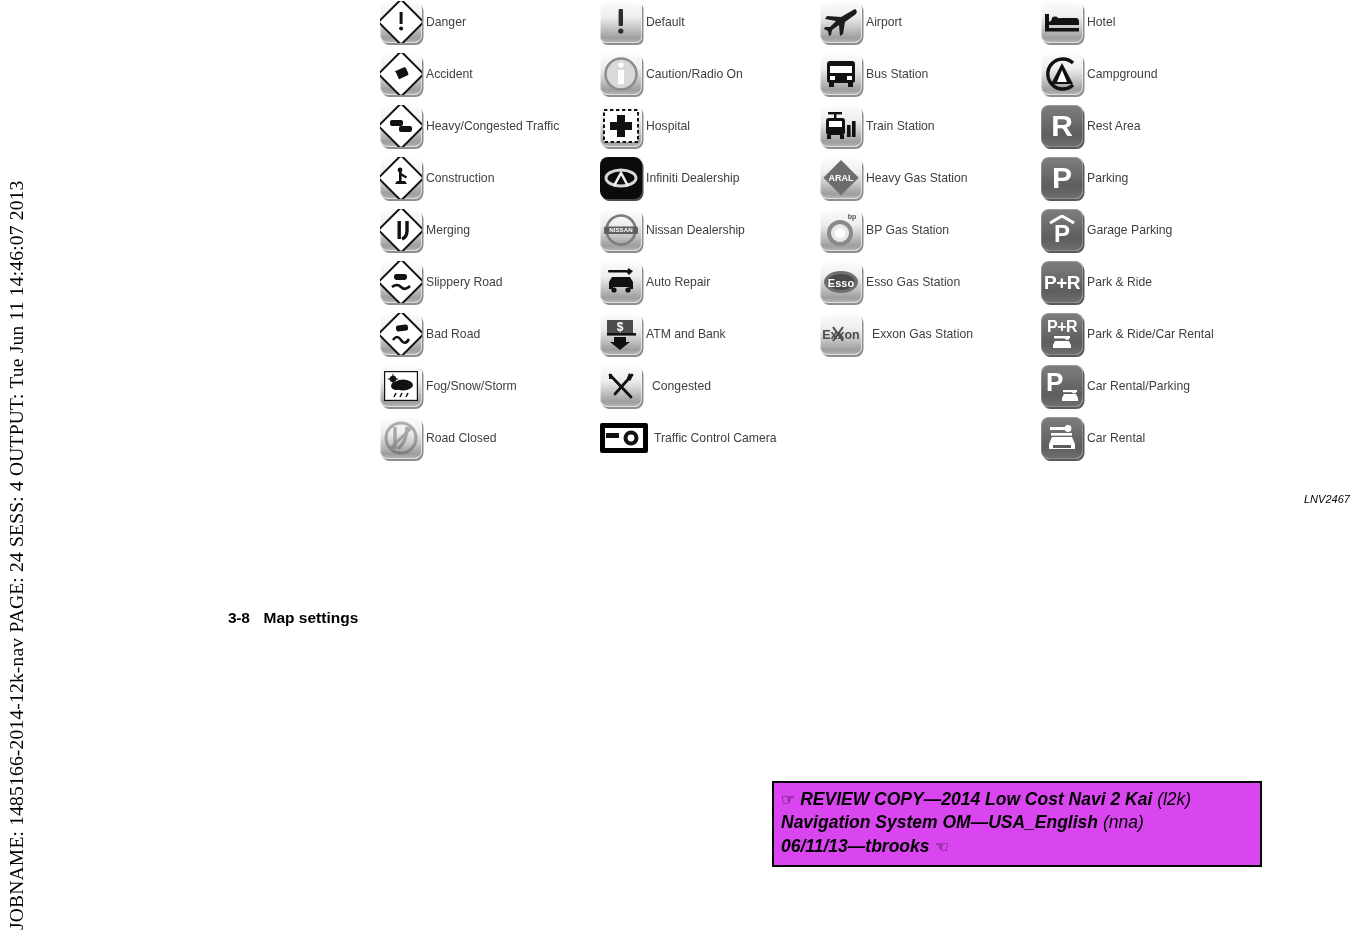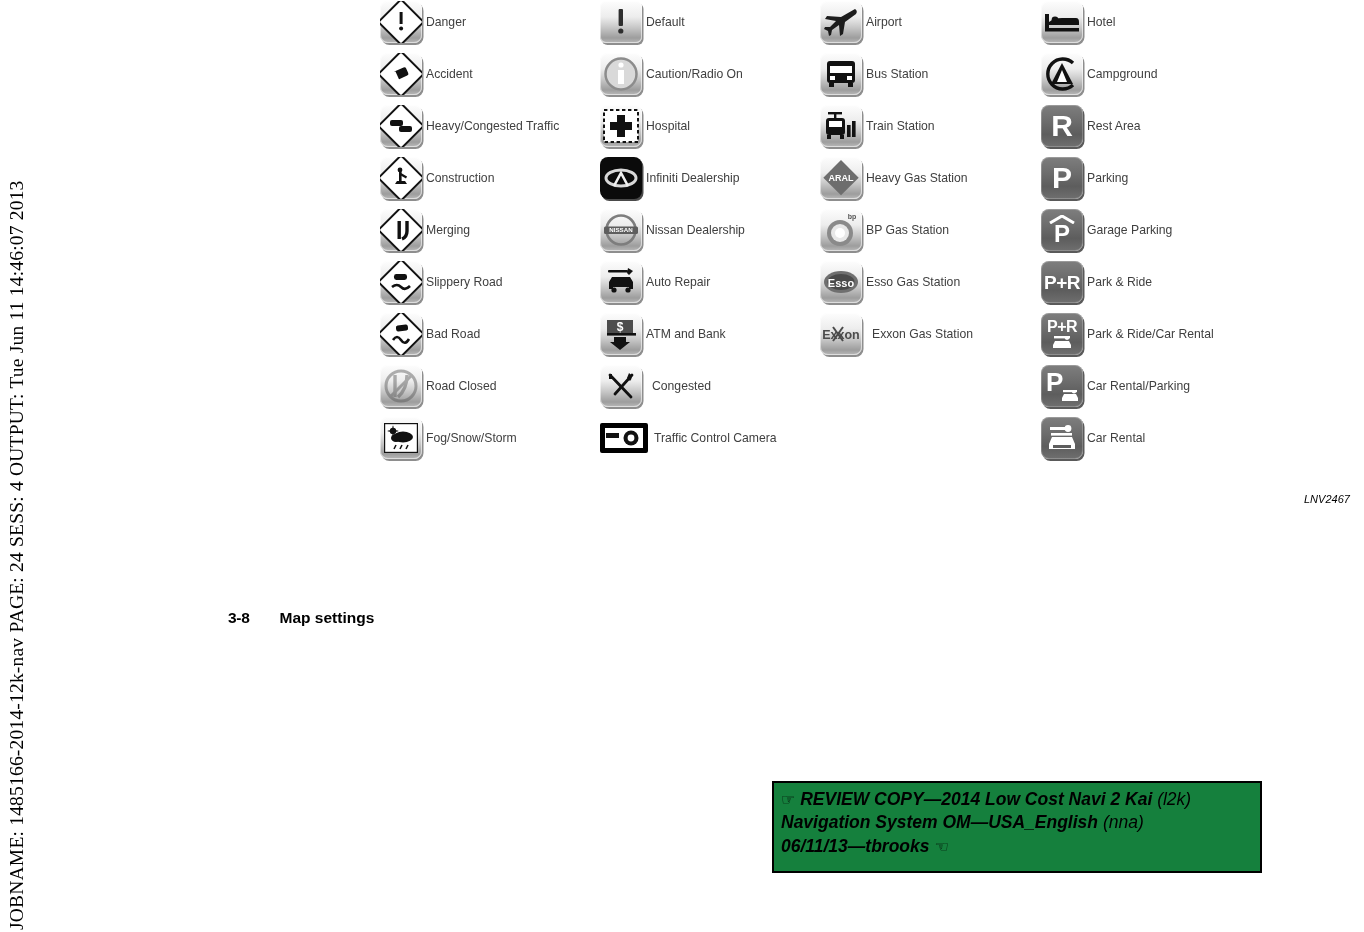--- a/index.html
+++ b/index.html
@@ -136,34 +136,34 @@
     font-style: italic;
   }
 
   
   .footer {
     position: absolute;
     left: 228px;
     top: 609px;
     display: flex;
     align-items: baseline;
-    gap: 30px;
+    gap: 14px;
   }
   .footer .pgnum { font-size: 15.5px; font-weight: bold; letter-spacing: -0.3px; }
   .footer .pgtitle { font-size: 15.5px; font-weight: bold; }
 
   
   .review {
     position: absolute;
     left: 772px;
     top: 781px;
     width: 490px;
     border: 2px solid #000;
-    background: #15803d;
-    padding: 5px 7px 13px 7px;
+    background: #d946ef;
+    padding: 5px 7px 7px 7px;
     box-sizing: border-box;
     font-family: "Liberation Sans", sans-serif;
     font-size: 17.5px;
     font-weight: bold;
     font-style: italic;
     line-height: 1.33;
   }
   .review .reg { font-weight: bold; font-style: italic; }
   .review .paren { font-weight: normal; font-style: italic; }
   .hand { font-style: normal; font-weight: normal; font-size: 16px; }
@@ -278,33 +278,20 @@
             <div class="di-inner">
               <div class="diamond"></div>
           <svg width="42" height="42" viewBox="0 0 42 42" style="position:absolute">
             <rect x="16" y="12" width="12" height="6" rx="2" fill="#111" transform="rotate(-8 22 15)"></rect>
             <path d="M13 27 Q17 21 21 27 Q25 33 29 26" stroke="#111" stroke-width="2.6" fill="none"></path>
           </svg>
             </div>
           </div>
       </div>
       <div class="lbl">Bad Road</div>
-    </div>
-
-    <div class="row">
-      <div class="icon-wrap">
-        <div class="btn">
-          <svg width="38" height="38" viewBox="0 0 38 38" opacity="0.45">
-            <circle cx="19" cy="19" r="15" fill="none" stroke="#555" stroke-width="3"></circle>
-            <path d="M13 8 L13 30 M25 8 Q25 22 16 30" stroke="#555" stroke-width="3.4" fill="none"></path>
-            <line x1="8" y1="30" x2="30" y2="8" stroke="#555" stroke-width="3"></line>
-          </svg>
-        </div>
-      </div>
-      <div class="lbl">Road Closed</div>
     </div>
 
     <div class="row">
       <div class="icon-wrap">
         <div class="btn">
           <svg width="34" height="30" viewBox="0 0 34 30">
             <rect x="0" y="0" width="34" height="30" fill="#fff" stroke="#111" stroke-width="2.4"></rect>
             <g fill="#111">
               <circle cx="9" cy="8" r="3.2"></circle>
               <path d="M9 2.2 L9.9 4.8 L8.1 4.8 Z"></path>
@@ -317,20 +304,33 @@
             <g stroke="#111" stroke-width="1.6">
               <line x1="12" y1="22" x2="10" y2="26"></line>
                 <line x1="18" y1="22" x2="16" y2="26"></line>
               <line x1="24" y1="22" x2="22" y2="26"></line>
             </g>
           </svg>
         </div>
       </div>
       <div class="lbl">Fog/Snow/Storm</div>
     </div>
+
+    <div class="row">
+      <div class="icon-wrap">
+        <div class="btn">
+          <svg width="38" height="38" viewBox="0 0 38 38" opacity="0.45">
+            <circle cx="19" cy="19" r="15" fill="none" stroke="#555" stroke-width="3"></circle>
+            <path d="M13 8 L13 30 M25 8 Q25 22 16 30" stroke="#555" stroke-width="3.4" fill="none"></path>
+            <line x1="8" y1="30" x2="30" y2="8" stroke="#555" stroke-width="3"></line>
+          </svg>
+        </div>
+      </div>
+      <div class="lbl">Road Closed</div>
+    </div>
   </div>
 
   <div class="col col-1">
 
     <div class="row">
       <div class="icon-wrap">
         <div class="btn" style="border-radius:6px">
           <svg width="42" height="42" viewBox="0 0 42 42">
             <rect x="18.6" y="8" width="4.4" height="17" rx="1" fill="#2e2e2e"></rect>
             <circle cx="20.8" cy="30" r="2.6" fill="#2e2e2e"></circle>

